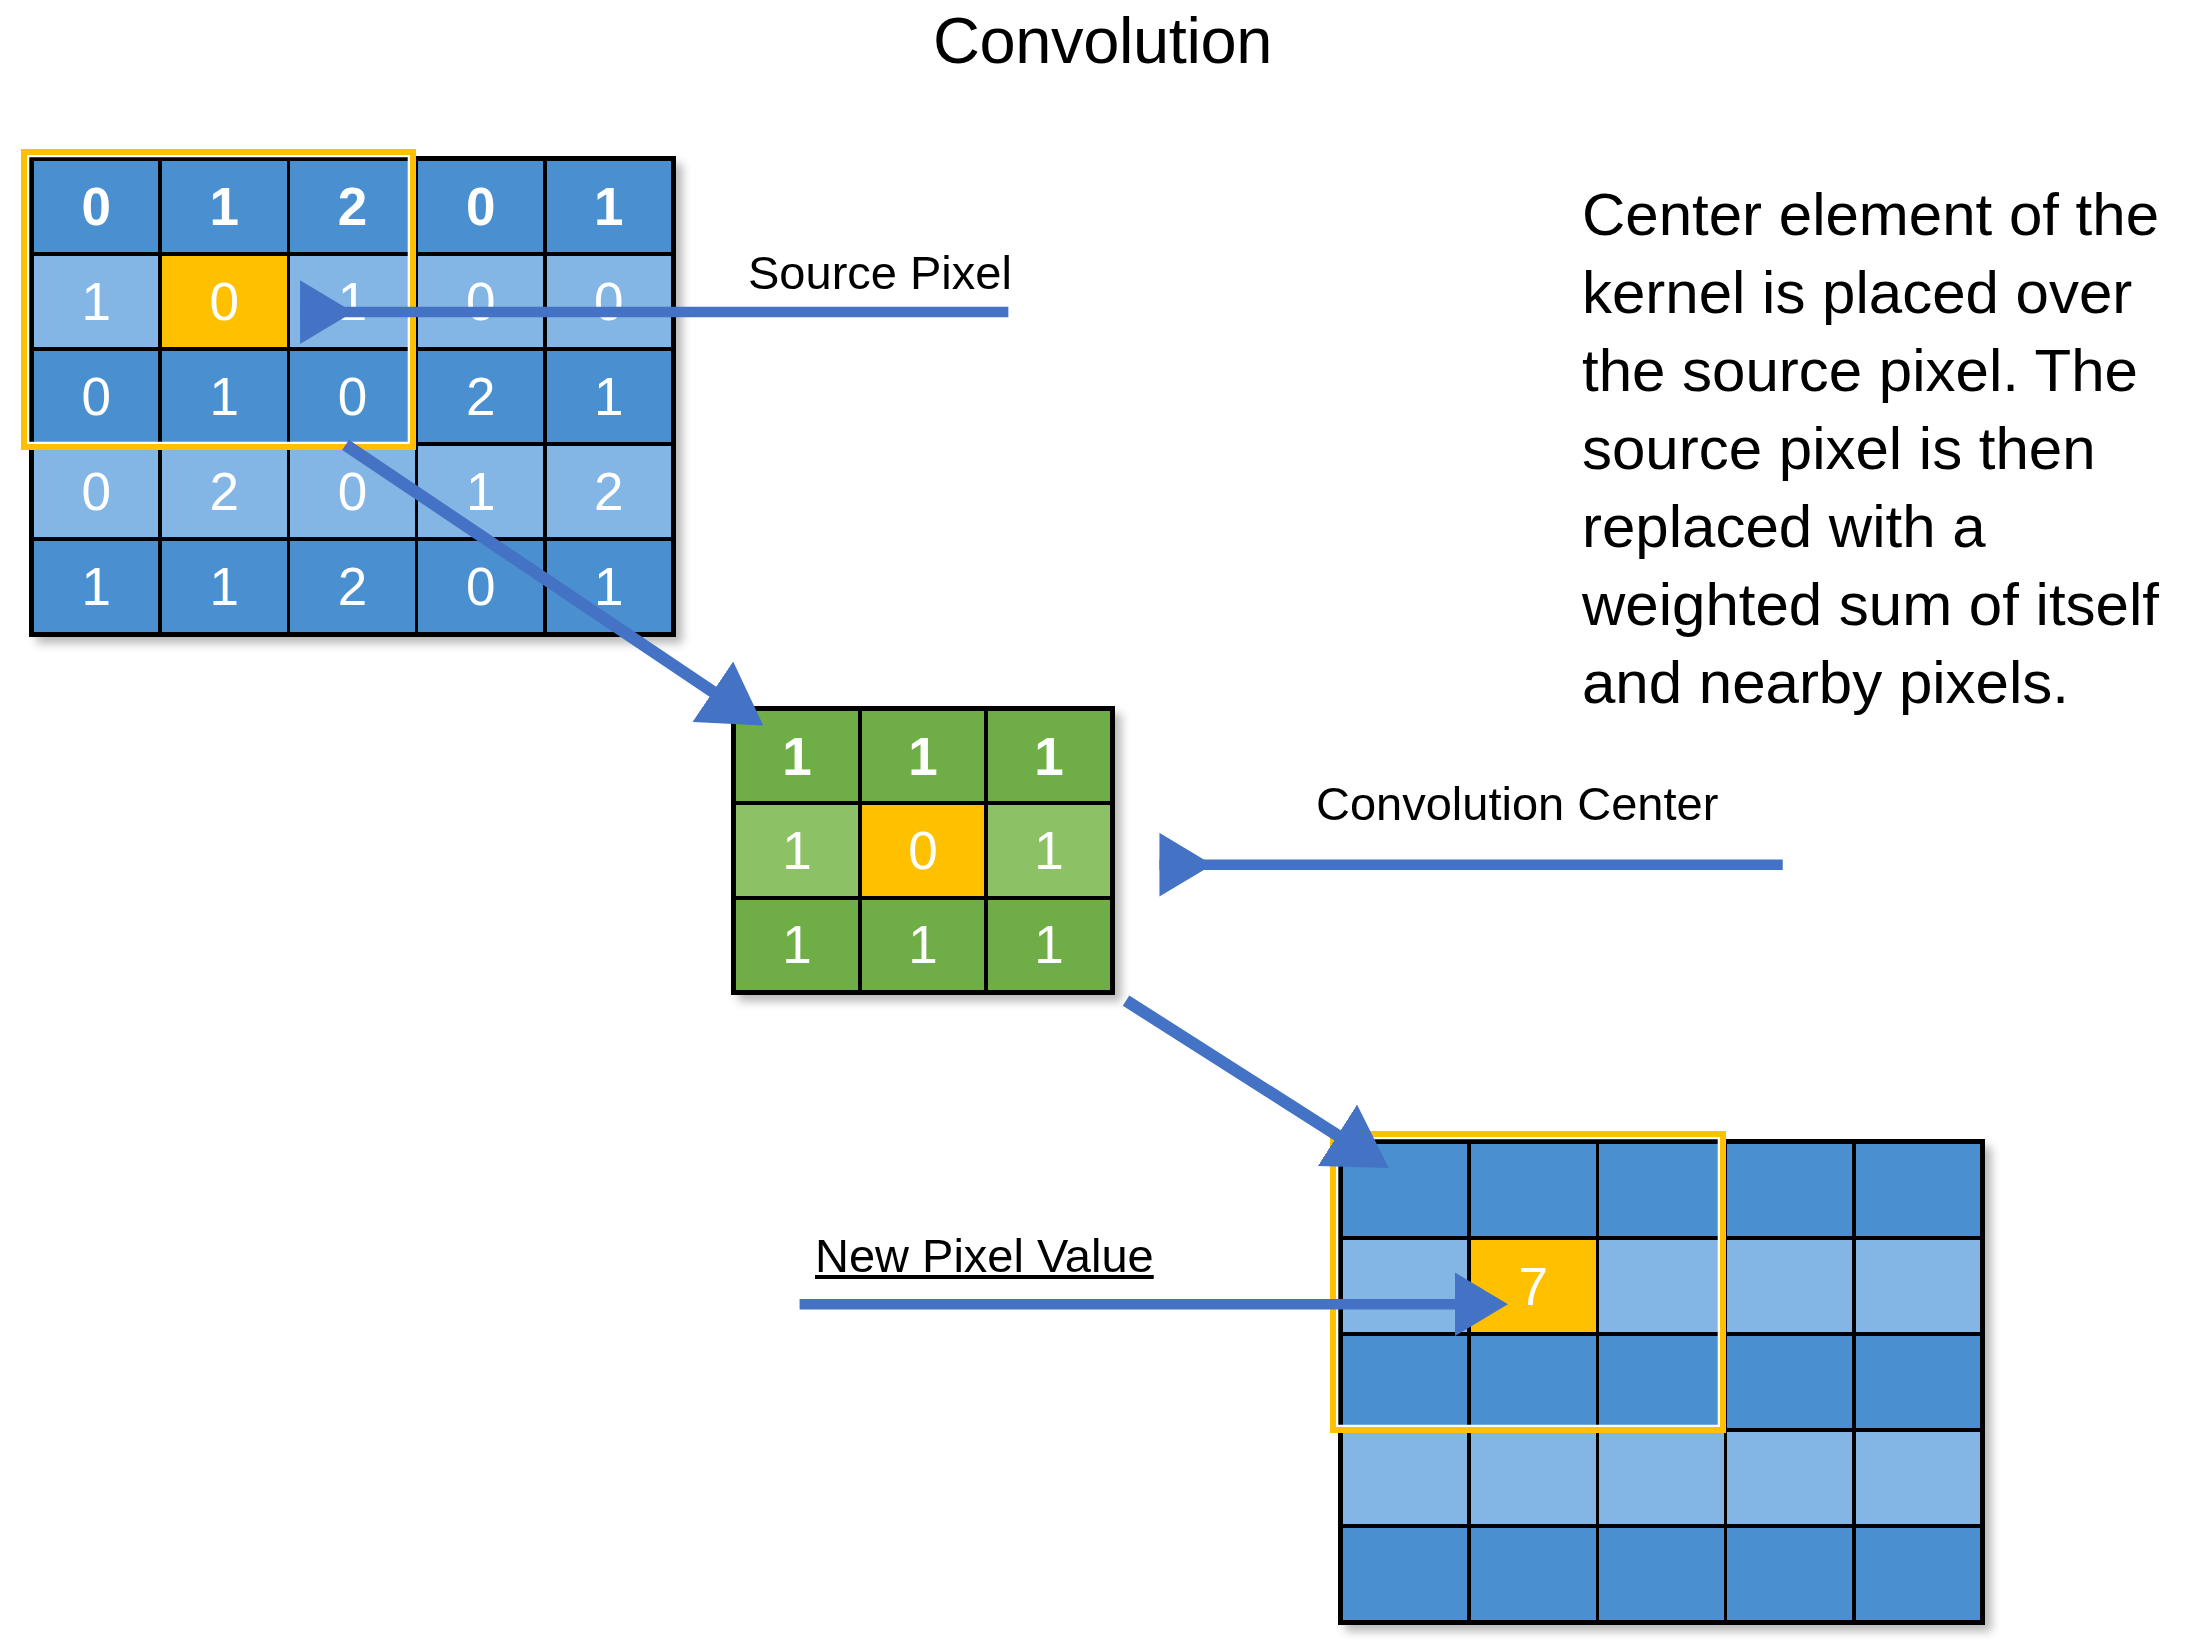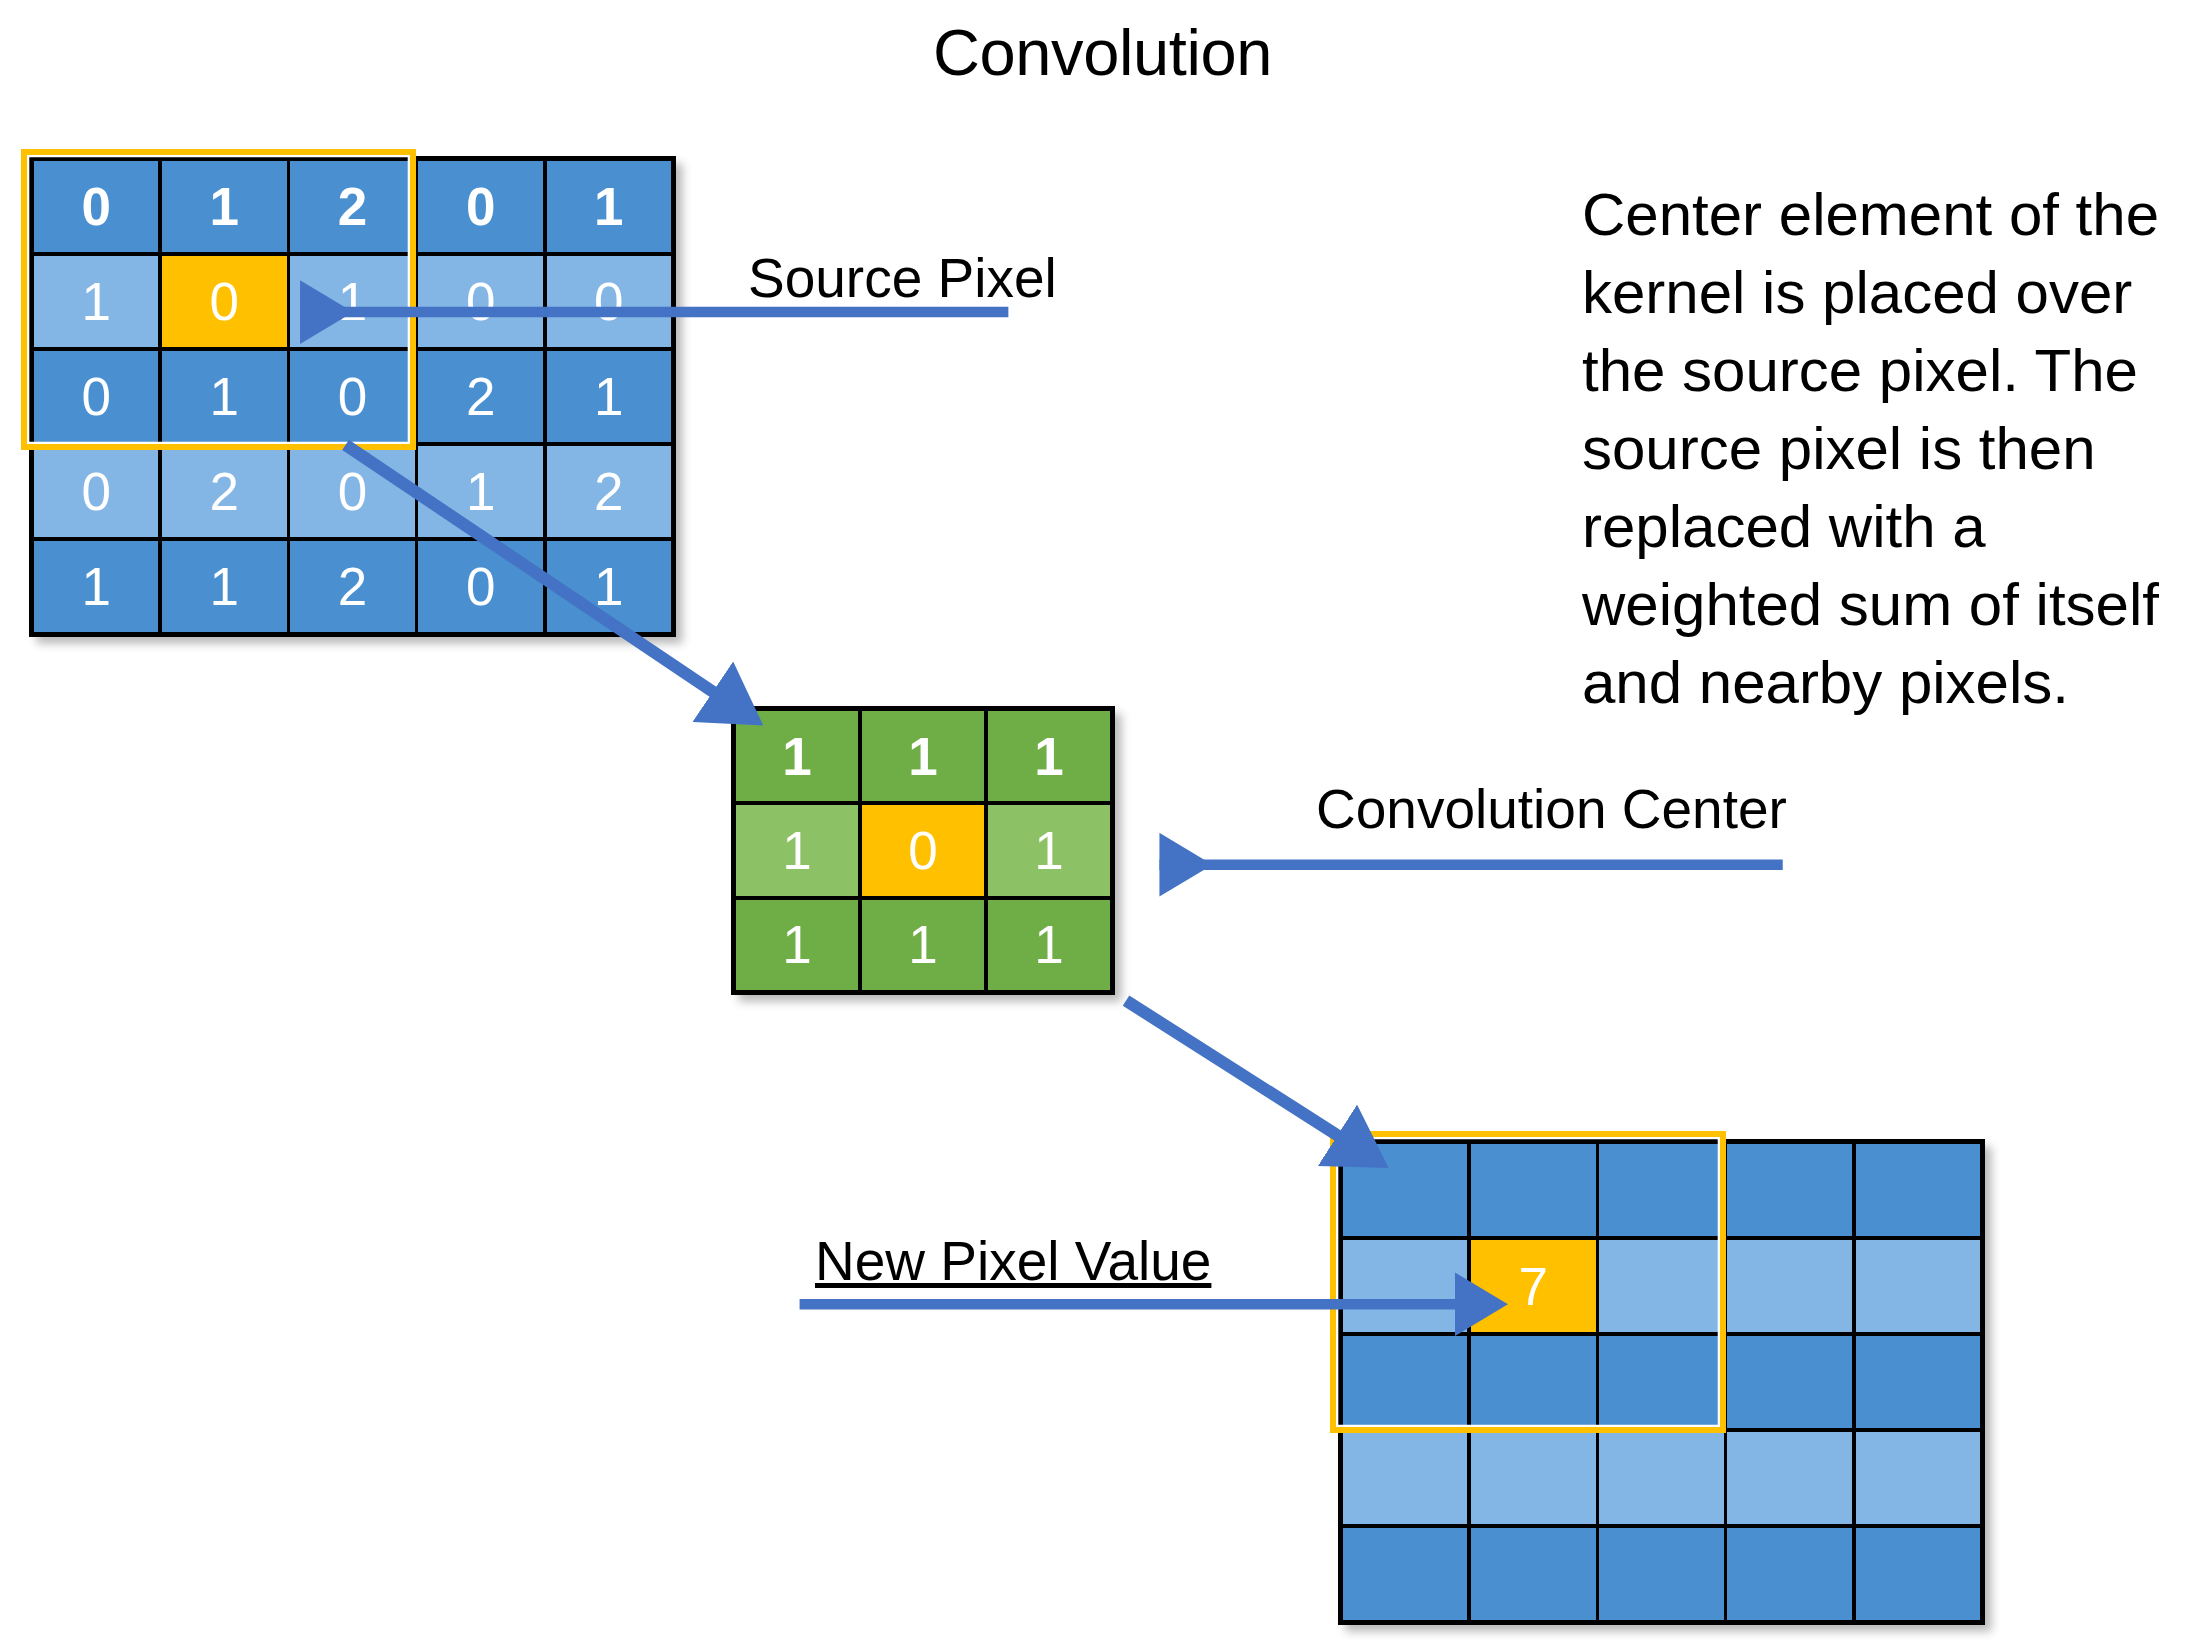--- a/index.html
+++ b/index.html
@@ -22,21 +22,20 @@
     left: 0;
     top: 4.6px;
     width: 2205px;
     text-align: center;
     font-size: 65px;
     line-height: 1.12;
     color: #000000;
     letter-spacing: -0.4px;
     font-weight: 400;
     font-family: "Liberation Sans", sans-serif;
-    margin-top: 12px;
   }
 
   
   .matrix {
     position: absolute;
     display: grid;
     box-sizing: border-box;
     border: 5.3px solid #000000;
     background: #000000;
     gap: 3.8px;
@@ -107,21 +106,21 @@
     left: 1330px;
     top: 1131px;
     width: 396px;
     height: 302px;
   }
 
   
   .annot-label {
     position: absolute;
     color: #000000;
-    font-size: 55px;
+    font-size: 47px;
     line-height: 1.2;
     white-space: nowrap;
     font-family: "Liberation Sans", sans-serif;
   }
   #label-source-pixel { left: 748px;  top: 245px; }
   #label-kernel       { left: 1316px; top: 776px; }
   #label-new-pixel    { left: 815px; top: 1228px; text-decoration: underline; }
 
   
   #description-text {

